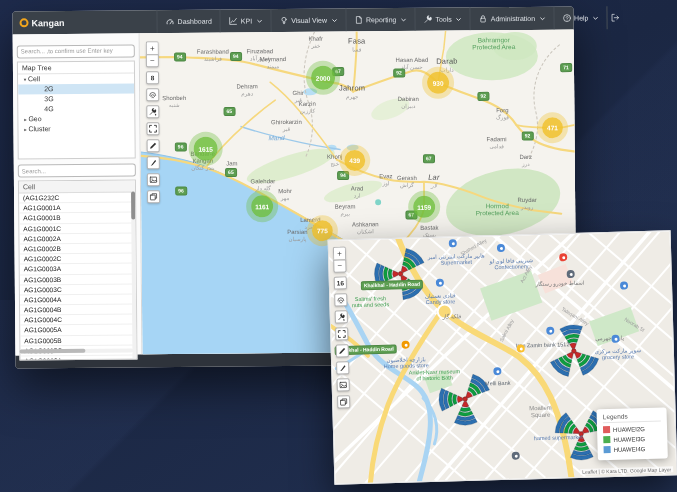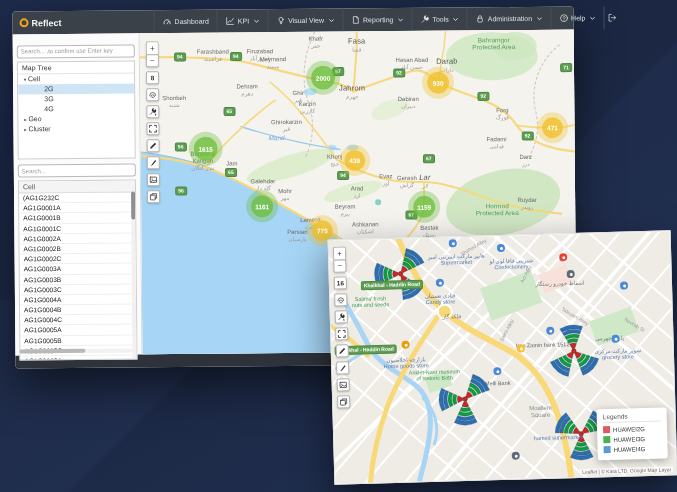--- a/index.html
+++ b/index.html
@@ -96,21 +96,21 @@
 </head>
 <body>
 
 <div class="bg-streak s1"></div>
 <div class="bg-streak s2"></div>
 
 <div class="main-window">
   <div class="navbar">
     <div class="brand">
       <span class="brand-dot"></span>
-      <span>Reflect</span>
+      <span>Kangan</span>
     </div>
     <div class="nav-items" id="nav-items">
         <div class="nav-item">
           <span>
             <svg width="9" height="9" viewBox="0 0 12 12" fill="none" stroke="currentColor" stroke-width="1.2" stroke-linecap="round" stroke-linejoin="round">
               <path d="M2,9 A4.2,4.2 0 1 1 10,9"></path>
               <line x1="6" y1="9" x2="8.5" y2="5.5"></line>
             </svg>
           </span>
           <span>Dashboard</span>
@@ -324,21 +324,21 @@
           <div class="map-label lk-city" style="left: 146px; top: 87px;">Ghirokarzin<span class="fa-sub">قیر</span></div>
           <div class="map-label lk-city" style="left: 268px; top: 65px;">Dabiran<span class="fa-sub">دبیران</span></div>
           <div class="map-label lk-city" style="left: 34px; top: 62px;">Shonbeh<span class="fa-sub">شنبه</span></div>
           <div class="map-label lk-city" style="left: 107px; top: 51px;">Dehram<span class="fa-sub">دهرم</span></div>
           <div class="map-label lk-city" style="left: 362px; top: 77px;">Forg<span class="fa-sub">فورگ</span></div>
           <div class="map-label lk-city" style="left: 356px; top: 106px;">Fadami<span class="fa-sub">فدامی</span></div>
           <div class="map-label lk-city" style="left: 385px; top: 124px;">Darz<span class="fa-sub">درز</span></div>
           <div class="map-label lk-city" style="left: 194px; top: 122px;">Khonj<span class="fa-sub">خنج</span></div>
           <div class="map-label lk-city" style="left: 245px; top: 142px;">Evaz<span class="fa-sub">اوز</span></div>
           <div class="map-label lk-city" style="left: 266px; top: 144px;">Gerash<span class="fa-sub">گراش</span></div>
-          <div class="map-label lk-citylg" style="left: 284px; top: 143px; font-style: italic;">Lar<span class="fa-sub">لار</span></div>
+          <div class="map-label lk-citylg" style="left: 293px; top: 143px; font-style: italic;">Lar<span class="fa-sub">لار</span></div>
           <div class="map-label lk-city" style="left: 216px; top: 154px;">Arad<span class="fa-sub">ارد</span></div>
           <div class="map-label lk-city" style="left: 204px; top: 172px;">Beyram<span class="fa-sub">بیرم</span></div>
           <div class="map-label lk-city" style="left: 169px; top: 185px;">Lamerd<span class="fa-sub">لامرد</span></div>
           <div class="map-label lk-city" style="left: 156px; top: 197px;">Parsian<span class="fa-sub">پارسیان</span></div>
           <div class="map-label lk-city" style="left: 224px; top: 190px;">Ashkanan<span class="fa-sub">اشکنان</span></div>
           <div class="map-label lk-city" style="left: 288px; top: 194px;">Bastak<span class="fa-sub">بستک</span></div>
           <div class="map-label lk-city" style="left: 144px; top: 156px;">Mohr<span class="fa-sub">مهر</span></div>
           <div class="map-label lk-city" style="left: 122px; top: 146px;">Galehdar<span class="fa-sub">گله دار</span></div>
           <div class="map-label lk-city" style="left: 62px; top: 118px;">Bandar-e
 Kangan<span class="fa-sub">بندر کنگان</span></div>

